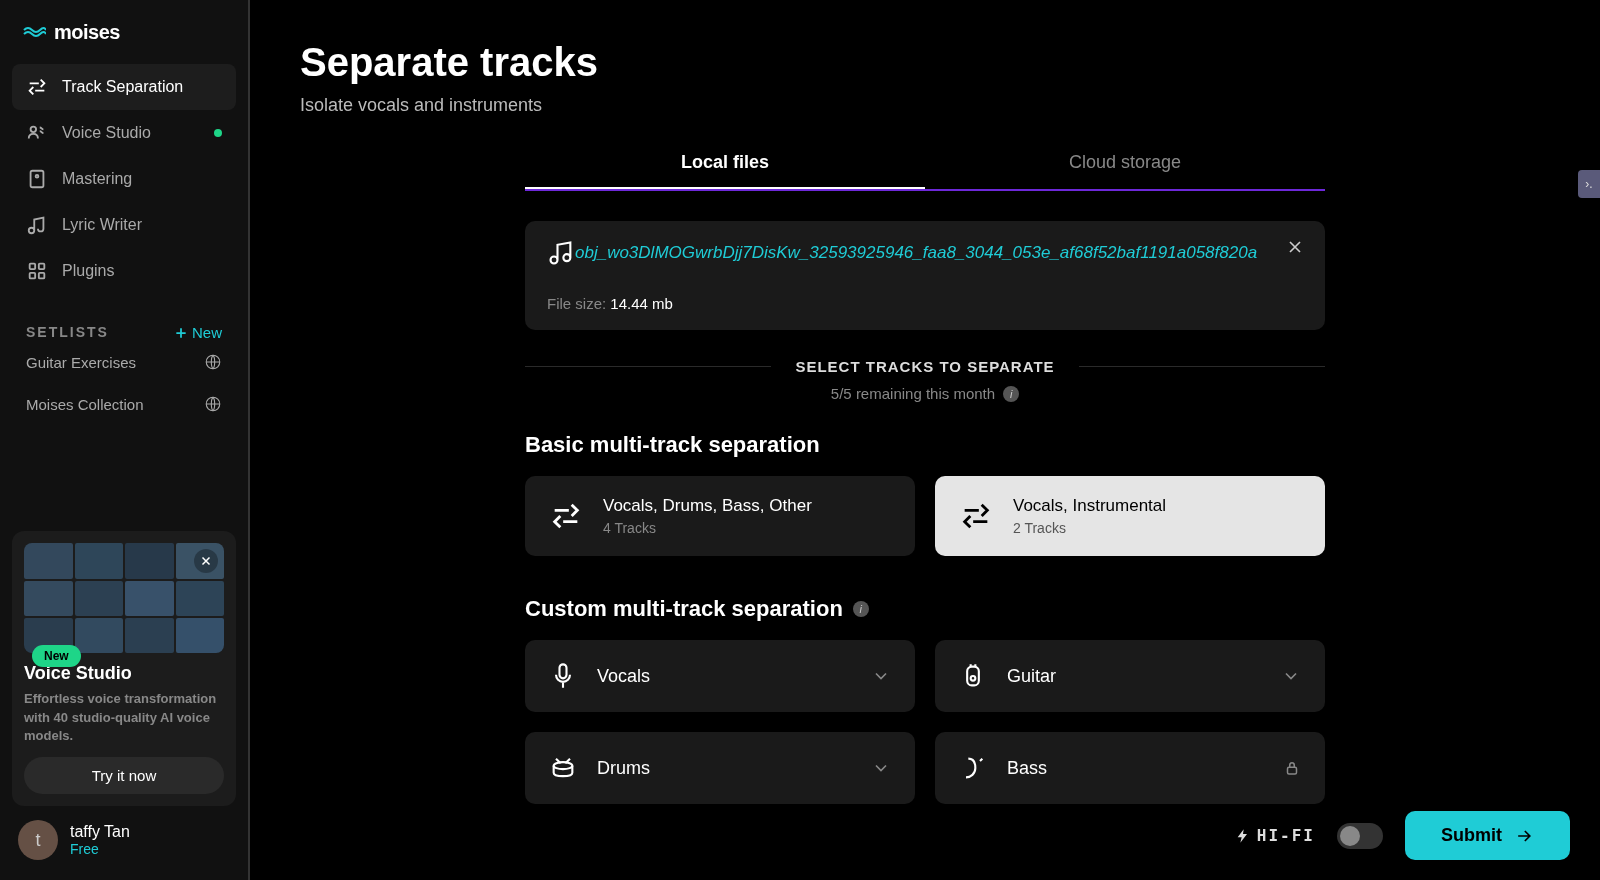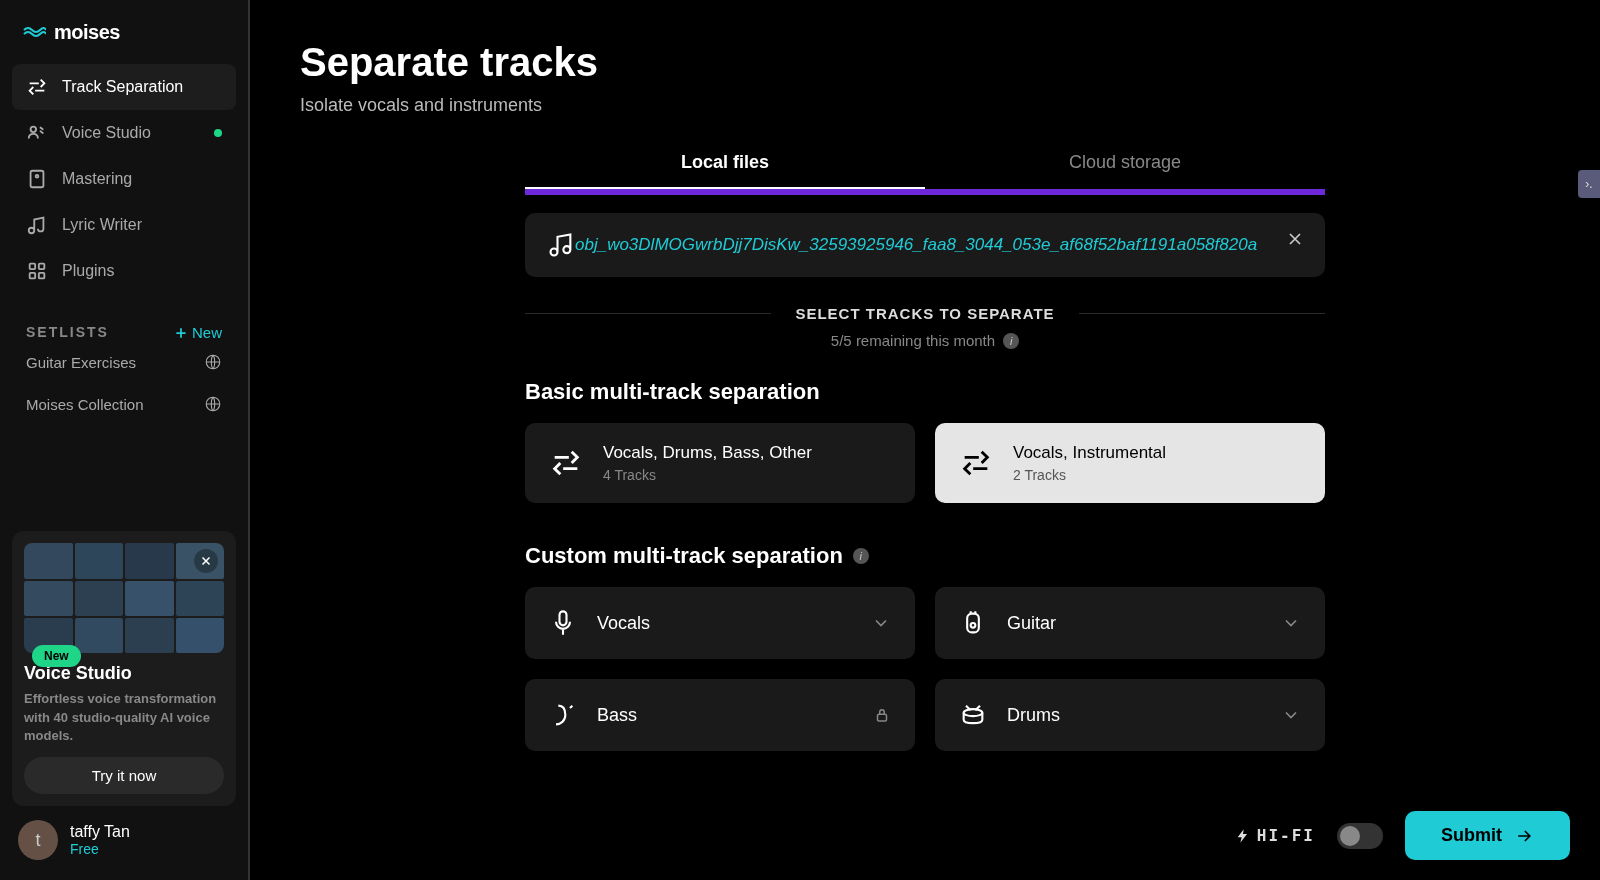--- a/index.html
+++ b/index.html
@@ -81,21 +81,21 @@
 .promo-desc { font-size: 13px; color: #888; line-height: 1.4; margin-bottom: 12px; font-weight: bold; }
 .promo-btn { background: #2a2a2a; color: #fff; border: none; border-radius: 20px; padding: 10px; width: 100%; font-size: 15px; font-weight: 500; cursor: pointer; }
 .user-row { display: flex; align-items: center; gap: 12px; padding: 14px 6px 0; }
 .avatar { width: 40px; height: 40px; border-radius: 50%; background: #655045; color: #ccc; display: flex; align-items: center; justify-content: center; font-size: 18px; }
 .user-name { font-size: 16px; color: #fff; }
 .user-plan { font-size: 14px; color: #1fccd6; }
 .main { flex: 1; padding: 40px 50px; overflow-y: auto; position: relative; }
 .page-title { font-size: 40px; font-weight: 700; margin-bottom: 10px; }
 .page-subtitle { font-size: 18px; color: #bbb; margin-bottom: 22px; }
 .content-inner { max-width: 800px; margin: 0 auto; }
-.tabs-row { display: flex; border-bottom: 6px solid #6d28d9; margin-bottom: 18px; }
+.tabs-row { display: flex; border-bottom: 2px solid #6d28d9; margin-bottom: 30px; }
 .tab { flex: 1; text-align: center; padding: 14px; font-size: 18px; color: #888; cursor: pointer; border-bottom: 2px solid transparent; }
 .tab.active { color: #fff; border-bottom-color: #fff; font-weight:600;}
 .file-card { background: #1a1a1a; border-radius: 10px; padding: 18px 22px; margin-bottom: 28px; }
 .file-row { display: flex; align-items: center; position: relative; font-style: italic; }
 .file-row svg.music-ico { width: 28px; height: 28px; color: #fff; flex-shrink: 0; }
 .file-name { color: #1fccd6; font-size: 17px; font-weight:500; white-space: nowrap; overflow: hidden; text-overflow: clip; flex:1;}
 .file-close { cursor: pointer; color: #ccc; position:absolute; right:-2px; top:-2px;}
 .file-size-row { margin-top: 28px; font-size: 15px; }
 .file-size-label { color: #888; }
 .file-size-val { color: #fff; font-weight:500;}
@@ -264,20 +264,23 @@
         <svg class="music-ico" viewBox="0 0 24 24" fill="none" stroke="currentColor" stroke-width="1.8">
             <path d="M9 18V5l11-2v13M9 18a3 3 0 11-6 0 3 3 0 016 0zM20 16a3 3 0 11-6 0 3 3 0 016 0z"></path>
           </svg>
         <span class="file-name">obj_wo3DlMOGwrbDjj7DisKw_32593925946_faa8_3044_053e_af68f52baf1191a058f820a</span>
         <span class="file-close">
           <svg width="20" height="20" viewBox="0 0 24 24" stroke="currentColor" stroke-width="2">
               <path d="M6 6l12 12M18 6L6 18"></path>
             </svg>
         </span>
       </div>
+      <div class="file-size-row">
+        <span class="file-size-label">File size: </span><span class="file-size-val">14.44 mb</span>
+      </div>
     </div>
 
     <div class="section-head-row">
       <div class="line"></div>
       <div class="section-head">SELECT TRACKS TO SEPARATE</div>
       <div class="line"></div>
     </div>
     <div class="remaining">
       <span>5/5 remaining this month</span>
       <span class="info-ico">i</span>
@@ -328,36 +331,36 @@
             <circle cx="12" cy="14" r="2"></circle>
             <path d="M10 4v-2M14 4v-2"></path>
           </svg>
         <div class="custom-label">Guitar</div>
         <svg class="chevron" width="20" height="20" viewBox="0 0 24 24" fill="none" stroke="currentColor" stroke-width="2">
             <path d="M6 9l6 6 6-6"></path>
           </svg>
       </div>
       <div class="custom-card">
         <svg class="ico" viewBox="0 0 24 24" fill="none" stroke="#fff" stroke-width="1.8">
+            <ellipse cx="12" cy="10" rx="8" ry="3"></ellipse>
+            <path d="M4 10v6c0 2 4 3 8 3s8-1 8-3v-6M6 4l4 4M18 4l-4 4"></path>
+          </svg>
+        <div class="custom-label">Drums</div>
+        <svg class="chevron" width="20" height="20" viewBox="0 0 24 24" fill="none" stroke="currentColor" stroke-width="2">
+            <path d="M6 9l6 6 6-6"></path>
+          </svg>
+      </div>
+      <div class="custom-card">
+        <svg class="ico" viewBox="0 0 24 24" fill="none" stroke="#fff" stroke-width="1.8">
             <path d="M8 4c4 0 6 3 6 8s-4 8-8 8M18 6l2-2M17 10h.01M19 13h.01"></path>
           </svg>
         <div class="custom-label">Bass</div>
         <svg class="lock-ico" width="18" height="18" viewBox="0 0 24 24" fill="none" stroke="currentColor" stroke-width="2">
             <rect x="6" y="11" width="12" height="9" rx="2"></rect>
             <path d="M9 11V8a3 3 0 016 0v3"></path>
-          </svg>
-      </div>
-      <div class="custom-card">
-        <svg class="ico" viewBox="0 0 24 24" fill="none" stroke="#fff" stroke-width="1.8">
-            <ellipse cx="12" cy="10" rx="8" ry="3"></ellipse>
-            <path d="M4 10v6c0 2 4 3 8 3s8-1 8-3v-6M6 4l4 4M18 4l-4 4"></path>
-          </svg>
-        <div class="custom-label">Drums</div>
-        <svg class="chevron" width="20" height="20" viewBox="0 0 24 24" fill="none" stroke="currentColor" stroke-width="2">
-            <path d="M6 9l6 6 6-6"></path>
           </svg>
       </div>
     </div>
   </div>
 </div>
 
 <div class="footer-bar">
   <div class="hifi-label">
     <svg width="16" height="16" viewBox="0 0 24 24" fill="#ddd">
         <path d="M13 2L4 14h6l-2 8 10-13h-6l1-7z"></path>

